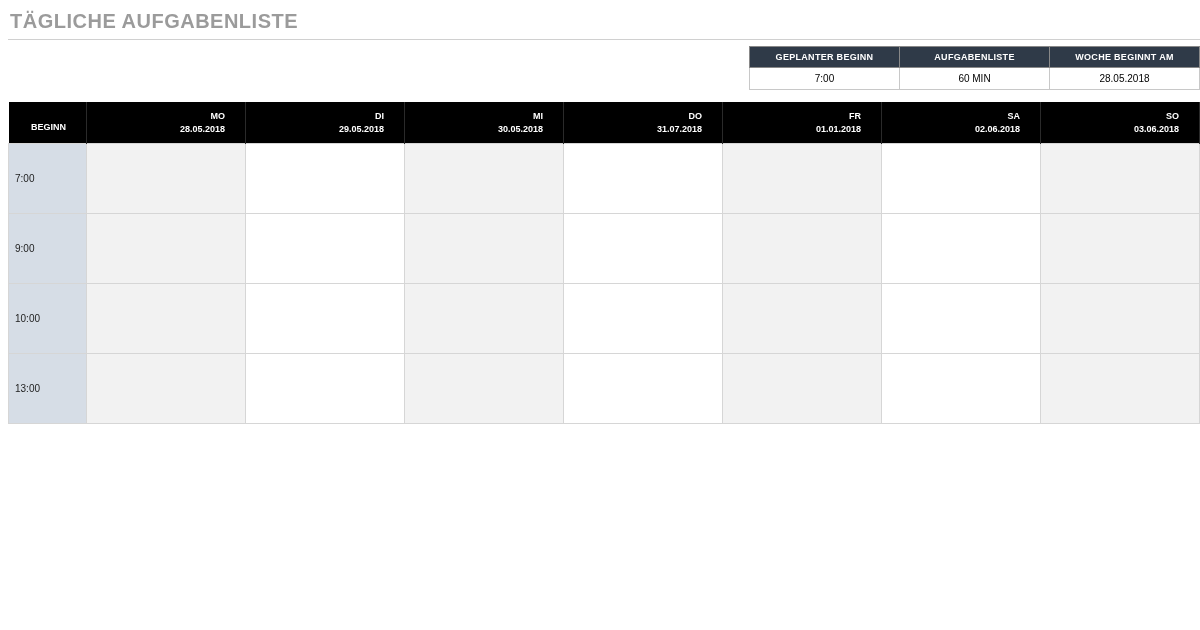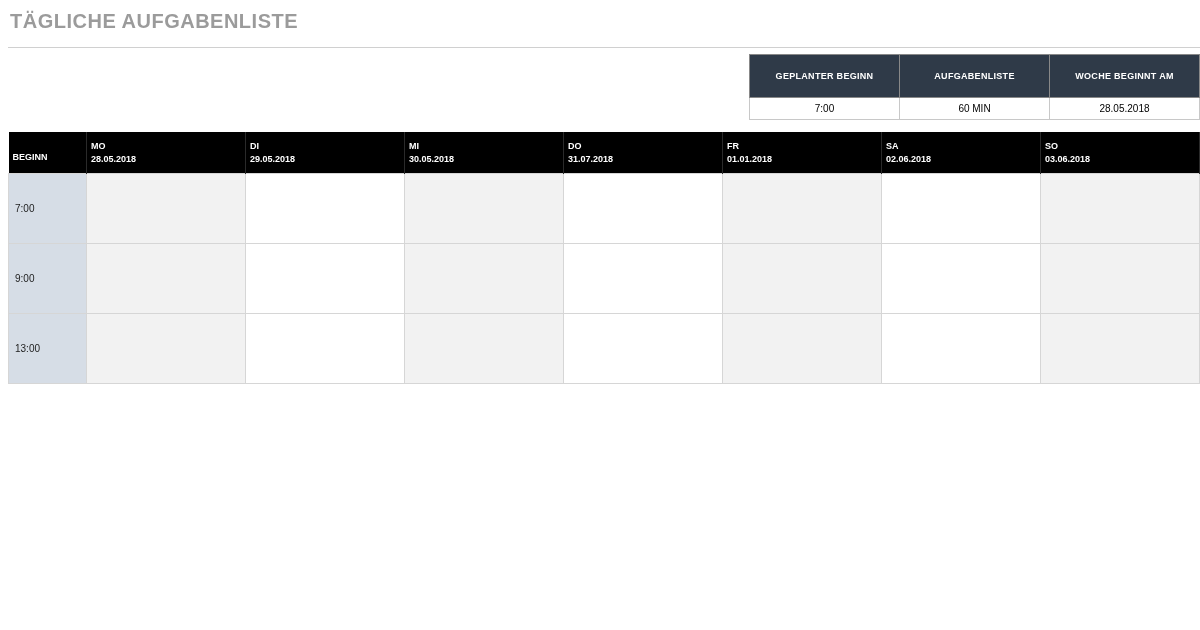--- a/index.html
+++ b/index.html
@@ -9,21 +9,21 @@
     width: 1200px;
     height: 630px;
     overflow: hidden;
     padding: 10px 0 0 8px;
   }
   .title {
     font-size: 20px;
     font-weight: 700;
     color: #9b9b9b;
     letter-spacing: 0.5px;
-    margin-bottom: 14px;
+    margin-bottom: 6px;
     padding-left: 2px;
   }
   .title-underline {
     border-bottom: 1px solid #d0d0d0;
     margin-bottom: 6px;
     width: 1192px;
   }
   
   .settings-row {
     display: flex;
@@ -32,21 +32,21 @@
   }
   .settings-table {
     border-collapse: collapse;
   }
   .settings-table th {
     background: #2f3a48;
     color: #fff;
     font-size: 9px;
     font-weight: 700;
     text-align: center;
-    padding: 16px 8px;
+    padding: 5px 8px;
     border: 1px solid #888;
     letter-spacing: 0.3px;
     width: 150px;
   }
   .settings-table td {
     background: #fff;
     font-size: 10px;
     text-align: center;
     padding: 5px 8px;
     border: 1px solid #c8c8c8;
@@ -60,22 +60,22 @@
   .schedule {
     border-collapse: collapse;
     width: 100%;
     table-layout: fixed;
   }
   .schedule thead th {
     background: #000;
     color: #fff;
     font-size: 9px;
     font-weight: 700;
-    text-align: left;
-    padding: 8px 4px;
+    text-align: right;
+    padding: 8px 20px;
     border-right: 1px solid #2a2a2a;
     line-height: 1.4;
   }
   .schedule thead th.time-head {
     width: 78px;
     vertical-align: bottom;
     padding-bottom: 10px;
   }
   .schedule thead th .day-abbr { display: block; }
   .schedule thead th .day-date { display: block; }
@@ -169,20 +169,30 @@
           <td class="time-cell">9:00</td>
           <td class="slot-odd"></td>
           <td class="slot-even"></td>
           <td class="slot-odd"></td>
           <td class="slot-even"></td>
           <td class="slot-odd"></td>
           <td class="slot-even"></td>
           <td class="slot-odd"></td>
         </tr>
         <tr>
+          <td class="time-cell">10:00</td>
+          <td class="slot-odd"></td>
+          <td class="slot-even"></td>
+          <td class="slot-odd"></td>
+          <td class="slot-even"></td>
+          <td class="slot-odd"></td>
+          <td class="slot-even"></td>
+          <td class="slot-odd"></td>
+        </tr>
+        <tr>
           <td class="time-cell">13:00</td>
           <td class="slot-odd"></td>
           <td class="slot-even"></td>
           <td class="slot-odd"></td>
           <td class="slot-even"></td>
           <td class="slot-odd"></td>
           <td class="slot-even"></td>
           <td class="slot-odd"></td>
         </tr>
       </tbody>

